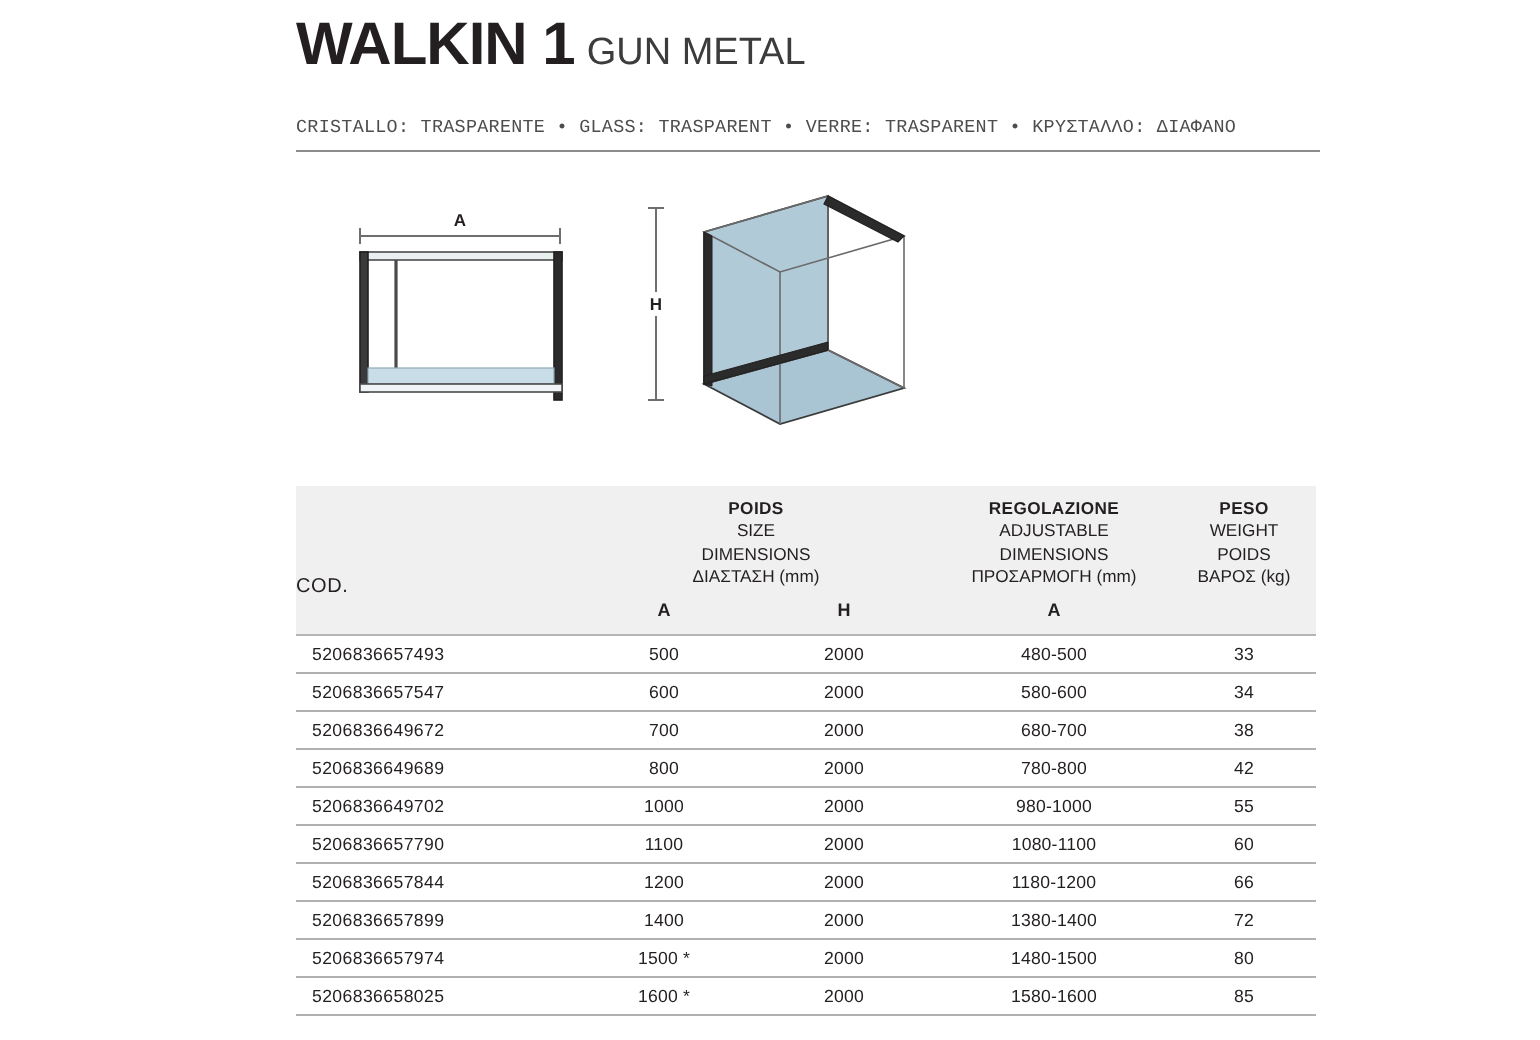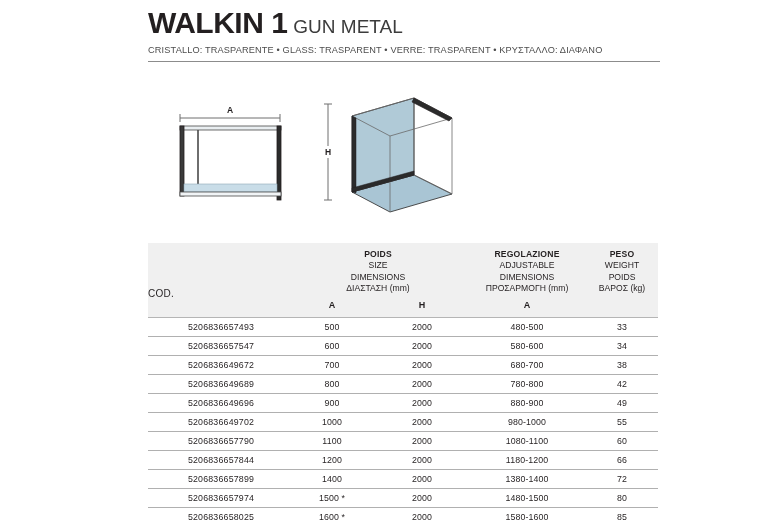--- a/index.html
+++ b/index.html
@@ -34,25 +34,26 @@
     color: #231f20;
   }
   #title-sub {
     font-size: 19px;
     font-weight: normal;
     letter-spacing: 0px;
     color: #3c3c3c;
     margin-left: 6px;
   }
   #subtitle {
-    margin-top: 7px;
+    margin-top: 20px;
     font-size: 9.2px;
     letter-spacing: 0.15px;
     color: #4d4d4d;
     white-space: nowrap;
+    font-family: Liberation Mono, monospace;
   }
   #header-rule {
     margin-top: 6px;
     border-top: 1px solid #8c8c8c;
     width: 512px;
   }
 
   
   #drawings {
     position: absolute;
@@ -107,21 +108,21 @@
   }
   #spec-table tbody td {
     text-align: center;
     padding: 4px 2px 4px 2px;
     border-bottom: 1px solid #b0b0b0;
     color: #231f20;
     font-size: 8.8px;
     letter-spacing: 0.1px;
   }
   #spec-table tbody td.col-cod {
-    text-align: center;
+    text-align: left;
     padding-left: 8px;
     letter-spacing: 0.2px;
   }
   .col-w-cod { width: 140px; }
   .col-w-a   { width: 88px; }
   .col-w-h   { width: 92px; }
   .col-w-adj { width: 118px; }
   .col-w-kg  { width: 72px; }
 </style>
 </head>
@@ -259,27 +260,20 @@
         <td>38</td>
       </tr>
       <tr>
         <td class="col-cod">5206836649689</td>
         <td>800</td>
         <td>2000</td>
         <td>780-800</td>
         <td>42</td>
       </tr>
       <tr>
-        <td class="col-cod">5206836649696</td>
-        <td>900</td>
-        <td>2000</td>
-        <td>880-900</td>
-        <td>49</td>
-      </tr>
-      <tr>
         <td class="col-cod">5206836649702</td>
         <td>1000</td>
         <td>2000</td>
         <td>980-1000</td>
         <td>55</td>
       </tr>
       <tr>
         <td class="col-cod">5206836657790</td>
         <td>1100</td>
         <td>2000</td>

